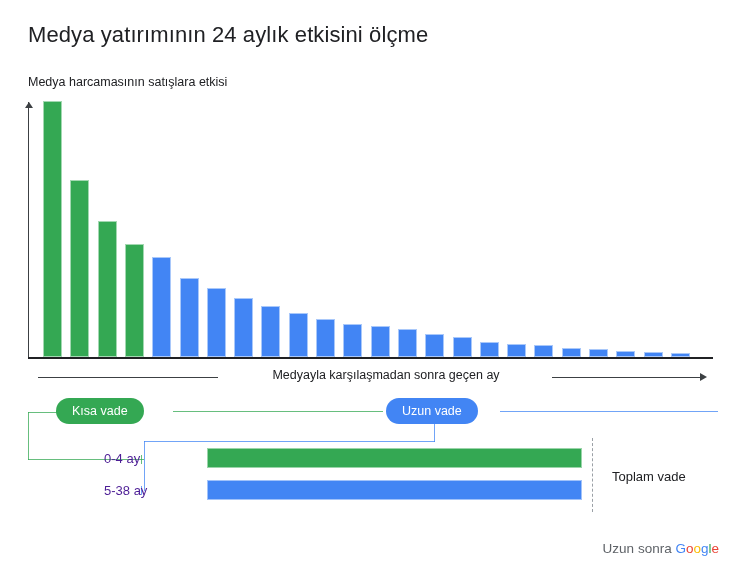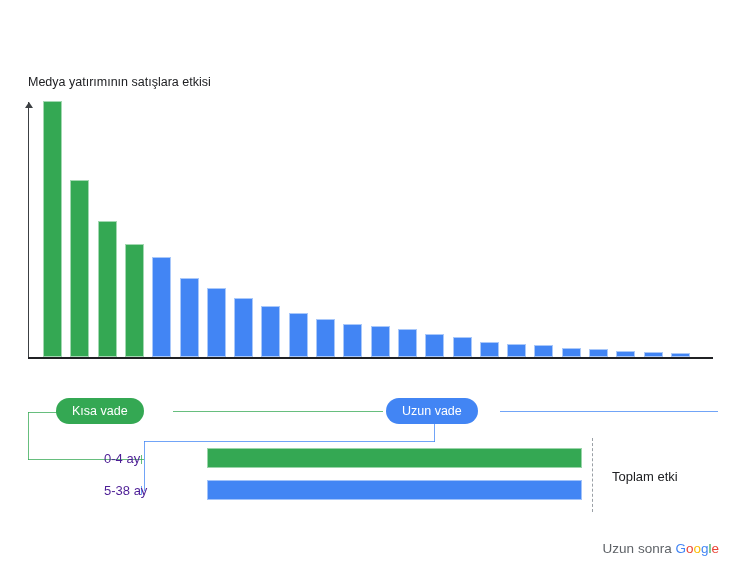--- a/index.html
+++ b/index.html
@@ -152,21 +152,22 @@
   }
   .footer .g{font-weight:400;}
   .g-b{color:#4285F4;} .g-r{color:#EA4335;}
   .g-y{color:#FBBC05;} .g-g{color:#34A853;}
 </style>
 </head>
 <body>
 
 <div class="page">
 
-  <div class="subtitle">Medya yatırımının satışlara etkisi</div>
+  <div class="title">Medya yatırımının 24 aylık etkisini ölçme</div>
+  <div class="subtitle">Medya harcamasının satışlara etkisi</div>
 
   <div class="plot">
     <div class="yaxis">
       <div class="yaxis-arrow"></div>
     </div>
     <div class="xaxis"></div>
     <div class="bars" id="bars">
         <div class="bar" style="left: 0px; width: 19px; height: 256px; background: rgb(52, 168, 83);"></div>
         <div class="bar" style="left: 27.3px; width: 19px; height: 176.64px; background: rgb(52, 168, 83);"></div>
         <div class="bar" style="left: 54.6px; width: 19px; height: 135.68px; background: rgb(52, 168, 83);"></div>
@@ -187,20 +188,26 @@
         <div class="bar" style="left: 464.1px; width: 19px; height: 12.8px; background: rgb(66, 133, 244);"></div>
         <div class="bar" style="left: 491.4px; width: 19px; height: 11.52px; background: rgb(66, 133, 244);"></div>
         <div class="bar" style="left: 518.7px; width: 19px; height: 8.96px; background: rgb(66, 133, 244);"></div>
         <div class="bar" style="left: 546px; width: 19px; height: 7.68px; background: rgb(66, 133, 244);"></div>
         <div class="bar" style="left: 573.3px; width: 19px; height: 6.4px; background: rgb(66, 133, 244);"></div>
         <div class="bar" style="left: 600.6px; width: 19px; height: 5.12px; background: rgb(66, 133, 244);"></div>
         <div class="bar" style="left: 627.9px; width: 19px; height: 3.84px; background: rgb(66, 133, 244);"></div>
       </div>
   </div>
 
+  <div class="xcap">
+    <div class="line-l"></div>
+    <div class="txt">Medyayla karşılaşmadan sonra geçen ay</div>
+    <div class="line-r"></div>
+    <div class="arrow"></div>
+  </div>
 
   <div class="legend">
 
     <div class="br-g-top" id="brGTop" style="background: rgb(52, 168, 83); opacity: 0.75;"></div>
     <div class="br-g-v" id="brGV" style="background: rgb(52, 168, 83); opacity: 0.75;"></div>
     <div class="br-g-h" id="brGH" style="background: rgb(52, 168, 83); opacity: 0.75;"></div>
     <div class="br-g-tick" id="brGT" style="background: rgb(52, 168, 83); opacity: 0.75;"></div>
 
     <div class="br-b-v" id="brBV" style="background: rgb(66, 133, 244); opacity: 0.75;"></div>
     <div class="br-b-h" id="brBH" style="background: rgb(66, 133, 244); opacity: 0.75;"></div>
@@ -213,21 +220,21 @@
     <div class="pill pill-short" id="pillS" style="background: rgb(52, 168, 83);">Kısa vade</div>
     <div class="pill pill-long" id="pillL" style="background: rgb(66, 133, 244);">Uzun vade</div>
 
     <div class="rowlabel r1">0-4 ay</div>
     <div class="rowlabel r2">5-38 ay</div>
 
     <div class="totalbar t1" id="tb1" style="background: rgb(52, 168, 83);"></div>
     <div class="totalbar t2" id="tb2" style="background: rgb(66, 133, 244);"></div>
 
     <div class="dashline"></div>
-    <div class="totaltxt">Toplam etki</div>
+    <div class="totaltxt">Toplam vade</div>
   </div>
 
   <div class="footer">
     <span>Uzun</span>
     <span>sonra</span>
     <span class="g g-b">G</span><span class="g g-r">o</span><span class="g g-y">o</span><span class="g g-b">g</span><span class="g g-g">l</span><span class="g g-r">e</span>
   </div>
 
 </div>
 

